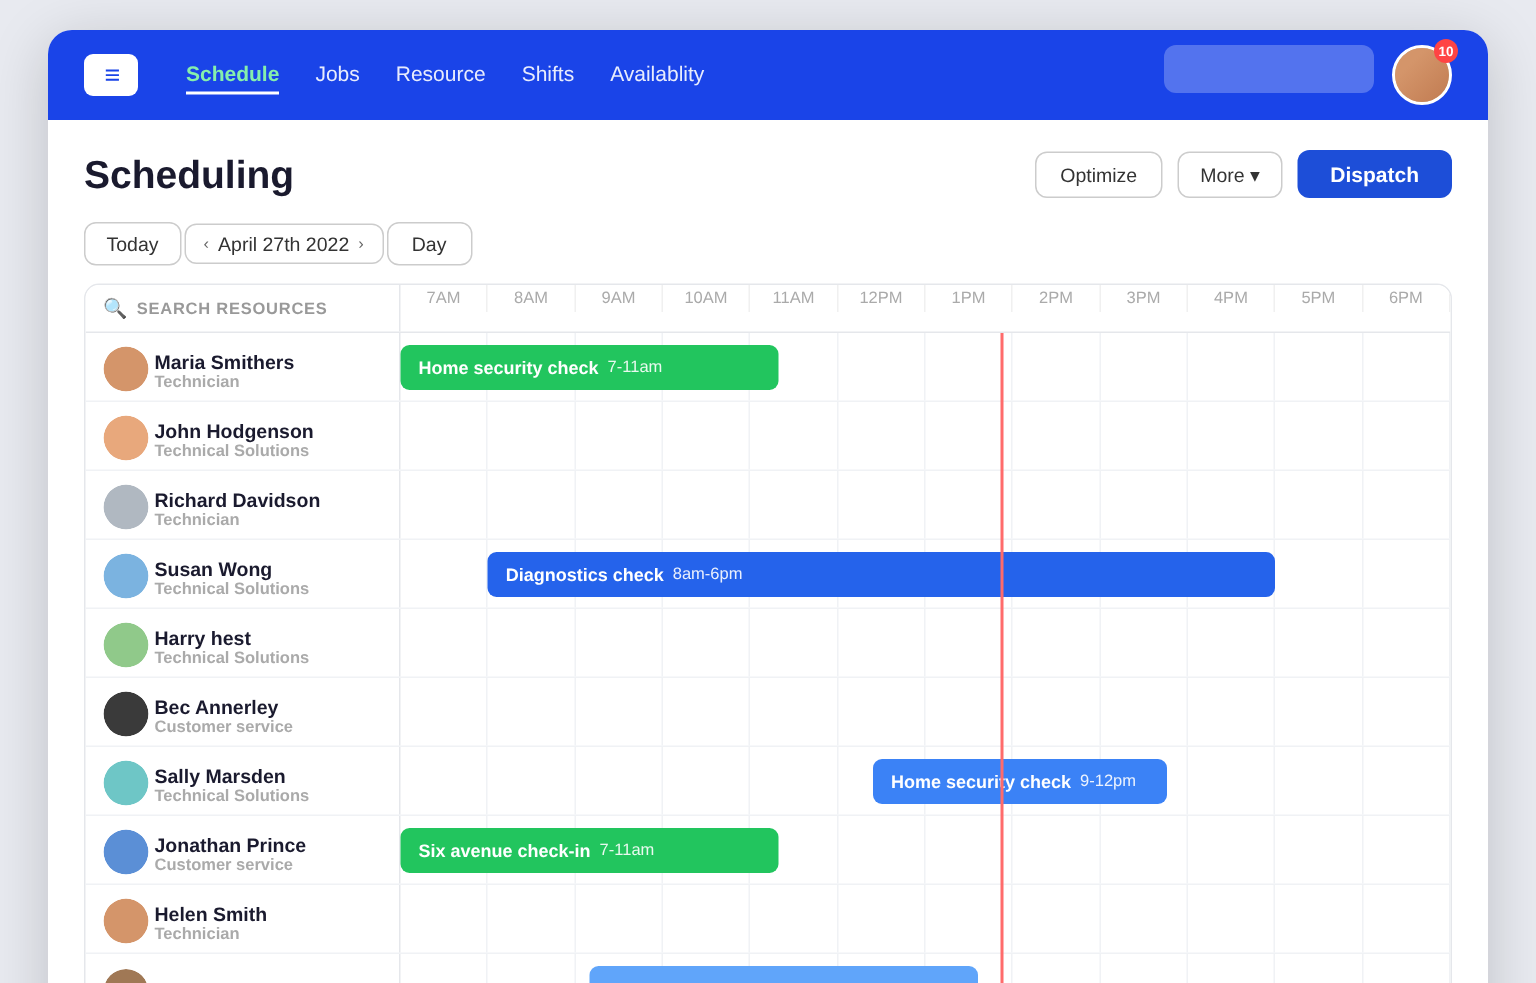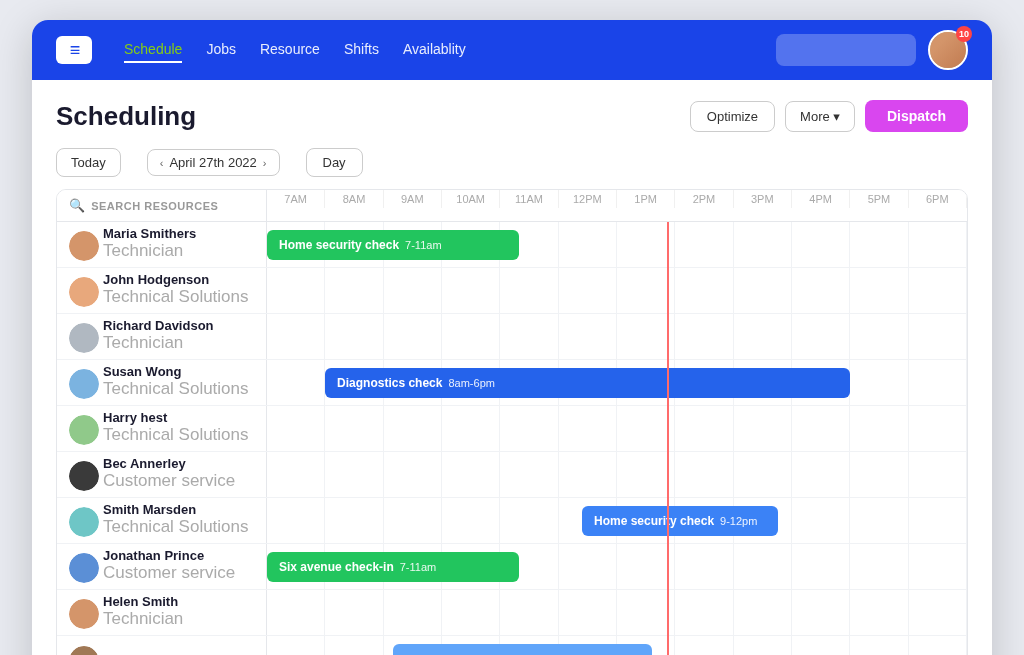--- a/index.html
+++ b/index.html
@@ -50,28 +50,28 @@
       flex: 1;
     }
     .nav-link {
       color: rgba(255,255,255,0.9);
       font-size: 14px;
       font-weight: 500;
       cursor: pointer;
       padding: 4px 0;
     }
     .nav-link.active {
-      color: #84cc16;
-      font-weight: 400;
+      color: #86efac;
+      font-weight: 700;
       border-bottom: 2px solid white;
       text-align: right;
     }
     .nav-right {
       display: flex;
-      align-items: center;
+      align-items: flex-start;
       gap: 12px;
       margin-left: auto;
     }
     .search-bar-nav {
       background: rgba(255,255,255,0.25);
       border-radius: 8px;
       width: 140px;
       height: 32px;
       border: none;
     }
@@ -147,33 +147,33 @@
       padding: 7px 14px;
       font-size: 13px;
       font-weight: 500;
       color: #333;
       cursor: pointer;
       display: flex;
       align-items: center;
       gap: 4px;
     }
     .btn-dispatch {
-      background: #d946ef;
+      background: #1d4ed8;
       color: white;
       border: none;
       border-radius: 8px;
       padding: 8px 22px;
       font-size: 14px;
       font-weight: 600;
       cursor: pointer;
     }
     
     .date-controls {
       display: flex;
-      gap: 26px;
+      gap: 2px;
       align-items: center;
       margin-bottom: 12px;
     }
     .btn-today {
       border: 1px solid #ccc;
       background: #fff;
       border-radius: 8px;
       padding: 6px 14px;
       font-size: 13px;
       font-weight: 500;
@@ -296,23 +296,24 @@
       height: 30px;
       border-radius: 50%;
     }
     .resource-name {
       font-size: 13px;
       font-weight: 600;
       color: #1a1a2e;
       white-space: nowrap;
     }
     .resource-role {
-      font-size: 17px;
+      font-size: 11px;
       color: #aaa;
       white-space: nowrap;
+      font-weight: bold;
     }
     .timeline-row {
       flex: 1;
       position: relative;
       height: 100%;
       display: flex;
     }
     .timeline-cell {
       flex: 1;
       border-right: 1px solid #f0f2f5;
@@ -589,21 +590,21 @@
               <div class="timeline-cell"></div>
               <div class="timeline-cell"></div>
             </div>
           </div>
           <div class="resource-row">
             <div class="resource-info">
               <div class="resource-avatar">
                 <div class="avatar-circle" style="background: rgb(110, 198, 198);"></div>
               </div>
               <div>
-                <div class="resource-name">Smith Marsden</div>
+                <div class="resource-name">Sally Marsden</div>
                 <div class="resource-role">Technical Solutions</div>
               </div>
             </div>
             <div class="timeline-row" style="position: relative;">
               <div class="timeline-cell"></div>
               <div class="timeline-cell"></div>
               <div class="timeline-cell"></div>
               <div class="timeline-cell"></div>
               <div class="timeline-cell"></div>
               <div class="timeline-cell"></div>

